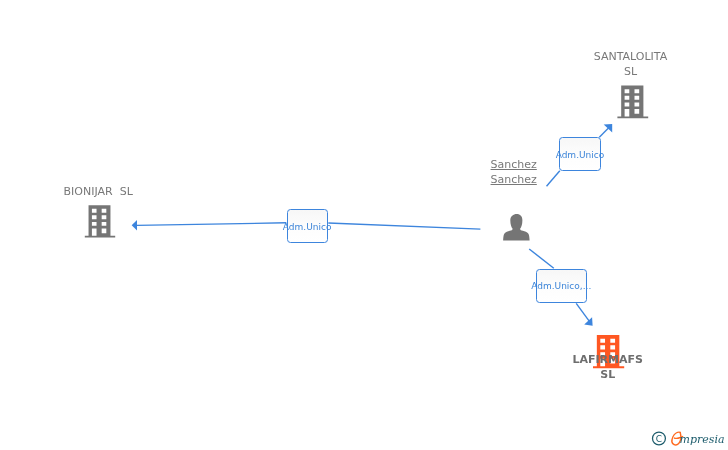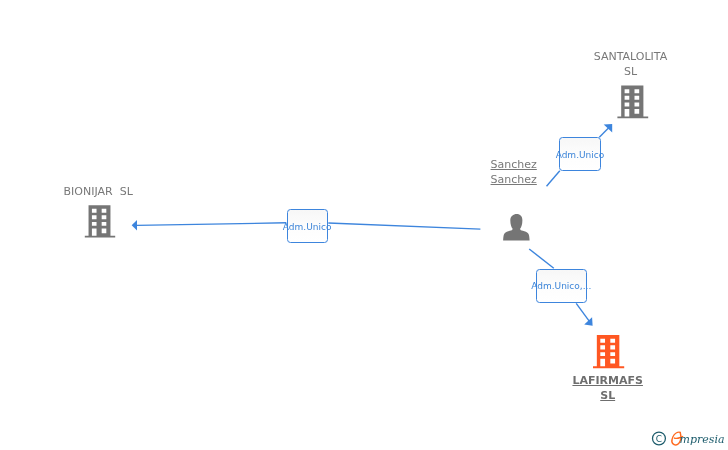--- a/index.html
+++ b/index.html
@@ -24,21 +24,21 @@
     border:1.5px solid #3d85dd; border-radius:3.5px;
     background:linear-gradient(180deg,#f7f7f7 0%,#fdfdfd 55%,#ffffff 100%);
     color:#3d85d8; font-size:9px; line-height:14.8px; text-align:center;
     display:flex; justify-content:center; align-items:center;
     white-space:pre; transform:translateZ(0); padding-top:2px;
   }
 
   #lbl-santalolita { left:530.5px; top:49px;  width:200px; }
   #lbl-bionijar    { left:-1.8px; top:183.8px; width:200px; }
   #lbl-person      { left:413.7px; top:157.2px; width:200px;text-decoration:underline; }
-  #lbl-lafirmafs   { left:507.7px; top:373px; width:200px;text-decoration:underline; }
+  #lbl-lafirmafs   { left:507.7px; top:352px; width:200px; }
 
   #el-santalolita { left:559.3px; top:137.3px; width:41.3px; height:33.8px; }
   #el-bionijar    { left:286.5px; top:208.9px; width:41.3px; height:34.2px; }
   #el-lafirmafs   { left:535.6px; top:268.5px; width:51.3px; height:34.5px; }
 
   .logo { position:absolute; left:650px; top:428px; width:78px; height:22px; }
   .logo-mark { position:absolute; left:0; top:0; width:78px; height:22px; overflow:visible; transform:translateZ(0); }
   .c-glyph { font-family:"DejaVu Sans", sans-serif; font-size:9px; fill:#1d5c6c; }
   #logo-rest { position:absolute; left:29.5px; top:1.2px;
                font-family:"DejaVu Serif", serif; font-style:italic; font-size:11px;

